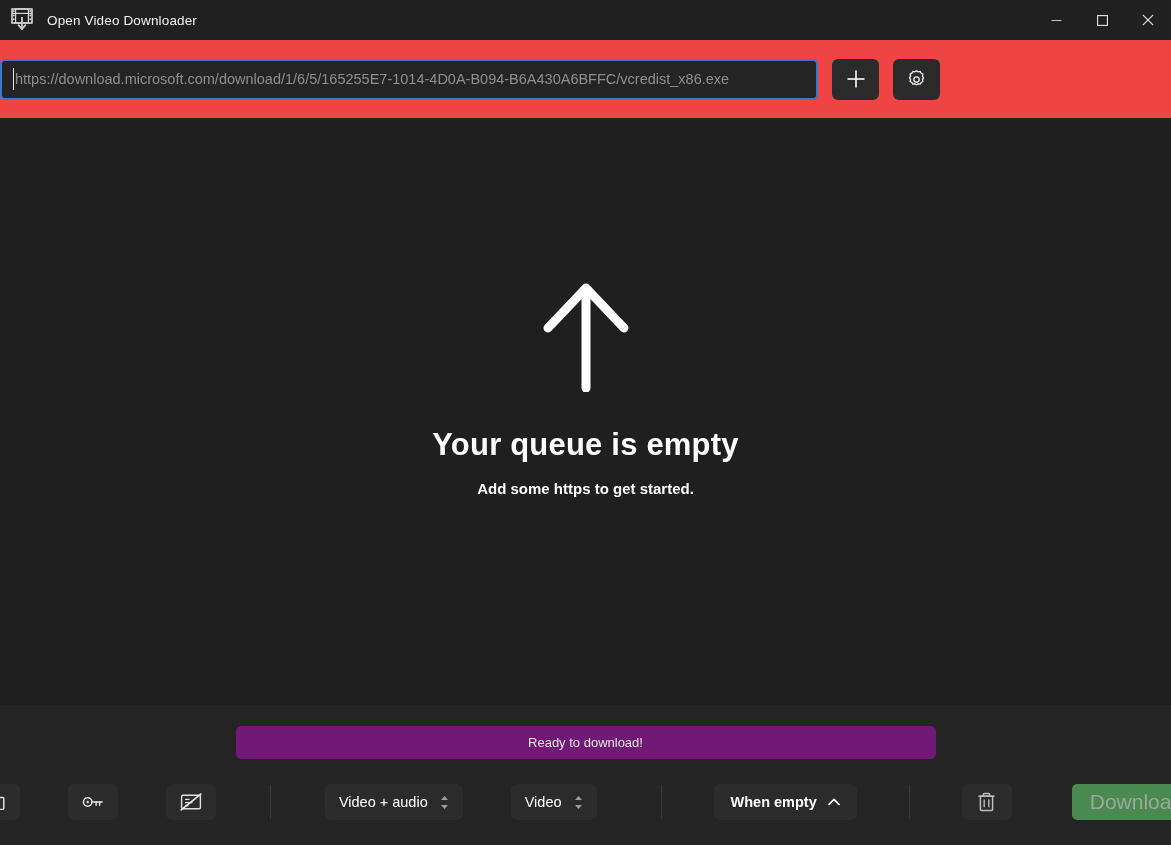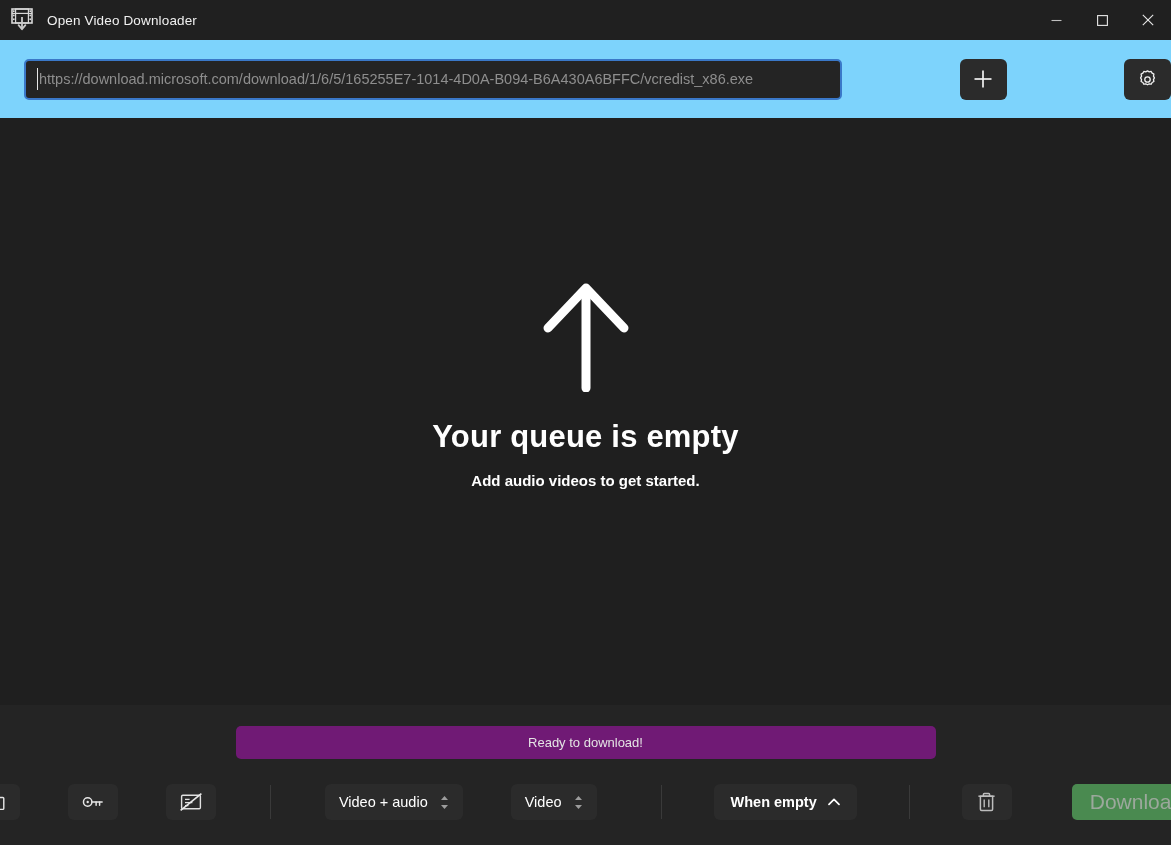--- a/index.html
+++ b/index.html
@@ -62,26 +62,25 @@
     align-items: center;
     justify-content: center;
     cursor: default;
   }
   .wc-glyph { display: block; }
 
   
   .header {
     height: 78px;
     flex: 0 0 78px;
-    background: #7dd3fc;
-    display: flex;
-    align-items: center;
-    justify-content: space-between;
+    background: #ef4444;
+    display: flex;
+    align-items: center;
+    justify-content: flex-start;
     gap: 14px;
-    padding-left: 24px;
   }
   .url-wrap {
     width: 818px;
     height: 41px;
     position: relative;
   }
   .url-input {
     width: 100%;
     height: 100%;
     background: #242424;
@@ -121,21 +120,21 @@
     flex: 1 1 auto;
     background: #1f1f1f;
     display: flex;
     flex-direction: column;
     align-items: center;
     justify-content: flex-start;
     padding-top: 162px;
   }
   .empty-arrow { display: block; }
   .empty-title {
-    margin-top: 27px;
+    margin-top: 35px;
     color: #ffffff;
     font-size: 31px;
     font-weight: bold;
     letter-spacing: 0.2px;
     text-align: center;
   }
   .empty-sub {
     margin-top: 17px;
     color: #ffffff;
     font-size: 15px;
@@ -314,21 +313,21 @@
       </svg>
     </button>
   </div>
 
   <div class="main">
     <svg class="empty-arrow" width="92" height="112" viewBox="0 0 92 112">
       <line x1="46" y1="108" x2="46" y2="12" stroke="#ffffff" stroke-width="9" stroke-linecap="round"></line>
       <path d="M8 48 L46 8 L84 48" fill="none" stroke="#ffffff" stroke-width="9" stroke-linecap="round" stroke-linejoin="round"></path>
     </svg>
     <div class="empty-title">Your queue is empty</div>
-    <div class="empty-sub">Add audio videos to get started.</div>
+    <div class="empty-sub">Add some https to get started.</div>
   </div>
 
   <div class="footer">
 
     <div class="status-bar">
       <span class="status-text">Ready to download!</span>
     </div>
 
     <div class="toolbar">
 

